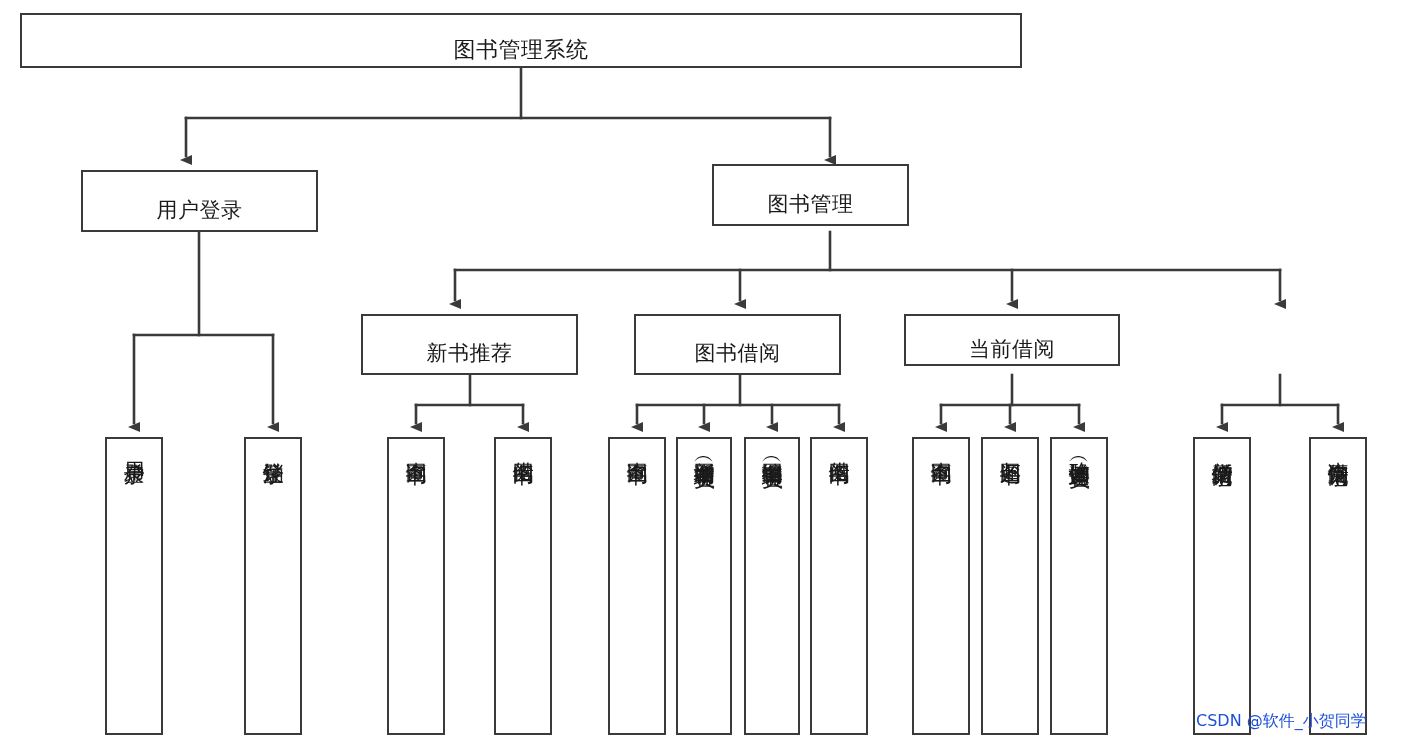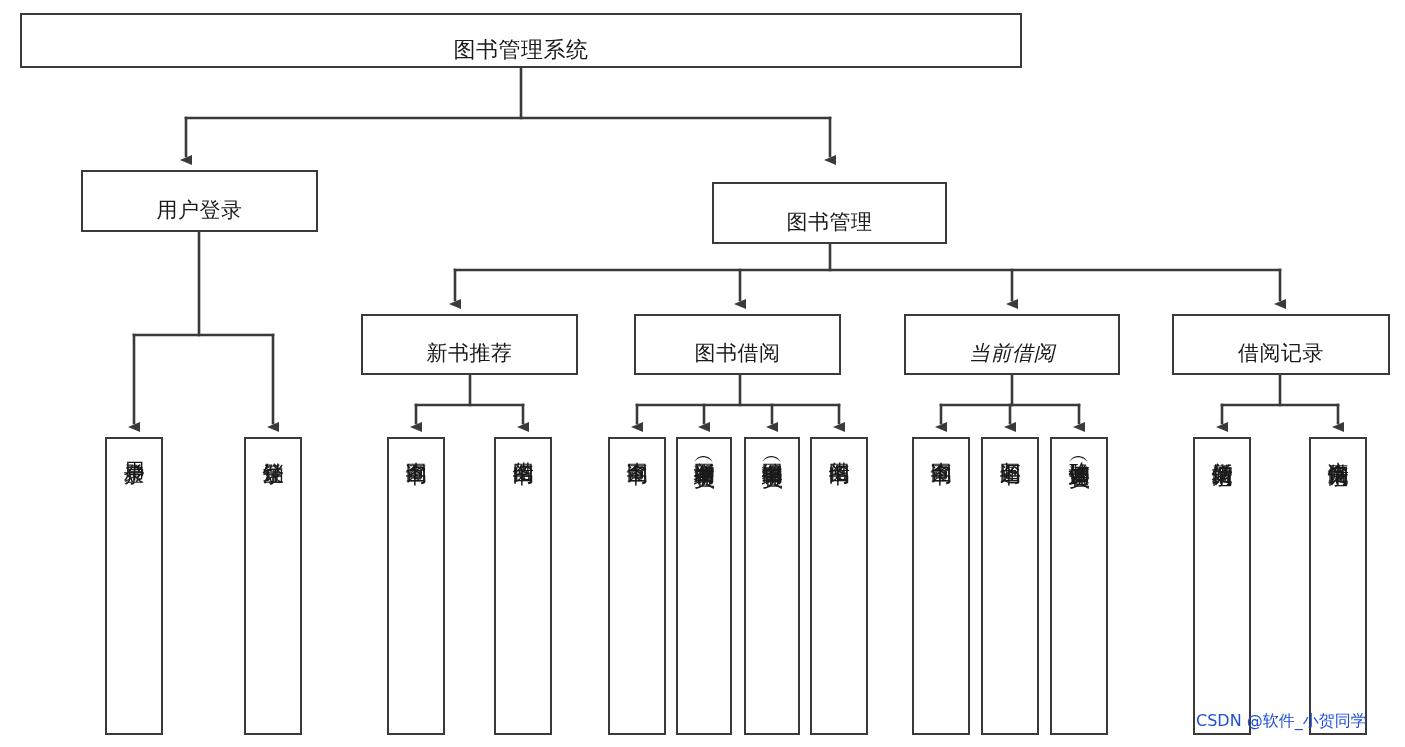--- a/index.html
+++ b/index.html
@@ -126,35 +126,32 @@
     </g>
   </svg>
 
   <div class="node root horiz" style="left:20px; top:13px; width:1002px; height:55px;">
     <span class="lbl">图书管理系统</span>
   </div>
 
   <div class="node horiz" style="left:81px; top:170px; width:237px; height:62px;">
     <span class="lbl">用户登录</span>
   </div>
-  <div class="node horiz" style="left:712px; top:182px; width:235px; height:62px;align-items:center;">
+  <div class="node horiz" style="left:712px; top:164px; width:197px; height:62px;align-items:center;">
     <span class="lbl">图书管理</span>
   </div>
 
   <div class="node horiz" style="left:634px; top:314px; width:207px; height:61px;">
     <span class="lbl">图书借阅</span>
   </div>
   <div class="node horiz" style="left:361px; top:314px; width:217px; height:61px;">
     <span class="lbl">新书推荐</span>
   </div>
-  <div class="node horiz" style="left:904px; top:314px; width:216px; height:61px;font-style:italic;">
+  <div class="node horiz" style="left:904px; top:314px; width:216px; height:52px;">
     <span class="lbl">当前借阅</span>
-  </div>
-  <div class="node horiz" style="left:1172px; top:314px; width:218px; height:61px;">
-    <span class="lbl">借阅记录</span>
   </div>
 
   <div class="node vert" style="left:105px; top:437px; width:58px; height:298px;">
     <span class="lbl">用户登录</span>
   </div>
   <div class="node vert" style="left:244px; top:437px; width:58px; height:298px;">
     <span class="lbl">注销登录</span>
   </div>
 
   <div class="node vert" style="left:387px; top:437px; width:58px; height:298px;">

